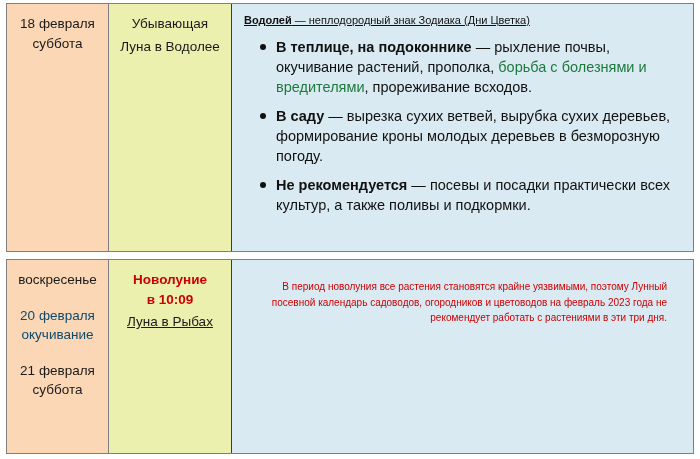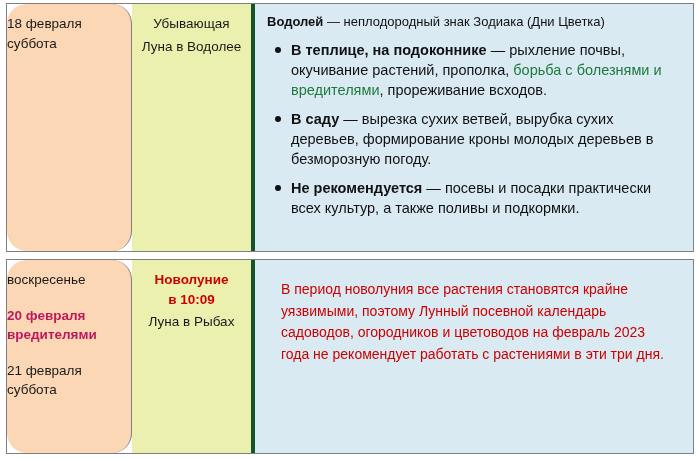--- a/index.html
+++ b/index.html
@@ -24,37 +24,36 @@
     left: 6px;
     width: 688px;
     border: 1px solid #7f7f7f;
     box-sizing: border-box;
     display: flex;
   }
   #block1 { top: 3px; height: 249px; }
   #block2 { top: 259px; height: 195px; }
 
   .col-date {
-    width: 125px;
+    width: 102px;
     box-sizing: border-box;
     border-right: 1px solid #7f7f7f;
     background: #fbd7b5;
     display: flex;
     flex-direction: column;
-    align-items: flex-start;
+    align-items: center;
     padding-top: 10px;
     font-size: 13.5px;
     color: #1a1a1a;
     line-height: 1.45;
-    border-radius: 20px;
   }
   .col-moon {
     width: 123px;
     box-sizing: border-box;
-    border-right: 4px solid #14532d;
+    border-right: 1px solid #14532d;
     background: #ecf0af;
     display: flex;
     flex-direction: column;
     align-items: center;
     padding-top: 10px;
     font-size: 13.5px;
     color: #1a1a1a;
     line-height: 1.45;
   }
   .col-main {
@@ -67,28 +66,29 @@
     line-height: 1.38;
   }
 
   .date-line { text-align: center; }
   .gap-lines { height: 16px; }
 
   .bold { font-weight: bold; }
   .green { color: #1e7a3c; }
 
   .heading {
-    font-size: 13px;
+    font-size: 11px;
     margin-bottom: 9px;
     color: #111111;
+    text-decoration: underline;
   }
   .heading .ttl { font-weight: bold; }
 
   ul.tips {
-    margin: 0;
+    margin: 8px;
     padding-left: 22px;
     list-style: none;
   }
   ul.tips > li {
     position: relative;
     margin-bottom: 9px;
     padding-left: 2px;
   }
   ul.tips > li::before {
     content: "";
@@ -111,28 +111,28 @@
     color: #cc0000;
     text-align: right;
   }
   .moon-plain {
     text-align: center;
     margin-top: 3px;
     color: #1a1a1a;
   }
   .note {
     color: #cc0000;
-    text-align: left;
-    font-size: 14px;
+    text-align: right;
+    font-size: 10px;
     line-height: 1.55;
     padding: 10px 14px 0 14px;
   }
   .strong-date {
-    font-weight: bold;
-    color: #be185d;
+    font-weight: normal;
+    color: #0c4a6e;
   }
 </style>
 </head>
 <body>
 
 <div class="page">
 
   <div class="block" id="block1">
 
     <div class="col-date">
@@ -162,30 +162,30 @@
       </ul>
     </div>
   </div>
 
   <div class="block" id="block2">
 
     <div class="col-date">
       <div class="date-line">воскресенье</div>
       <div class="gap-lines"></div>
       <div class="date-line strong-date">20 февраля</div>
-      <div class="date-line strong-date">вредителями</div>
+      <div class="date-line strong-date">окучивание</div>
       <div class="gap-lines"></div>
       <div class="date-line">21 февраля</div>
       <div class="date-line">суббота</div>
     </div>
 
     <div class="col-moon">
       <div class="moon-title">Новолуние</div>
       <div class="moon-sub">в 10:09</div>
-      <div class="moon-plain" style="">Луна в Рыбах</div>
+      <div class="moon-plain" style="text-decoration:underline;">Луна в Рыбах</div>
     </div>
 
     <div class="col-main">
       <div class="note">В период новолуния все растения становятся крайне уязвимыми, поэтому Лунный посевной календарь садоводов, огородников и цветоводов на февраль 2023 года не рекомендует работать с растениями в эти три дня.</div>
     </div>
   </div>
 
 </div>
 
 </body></html>

